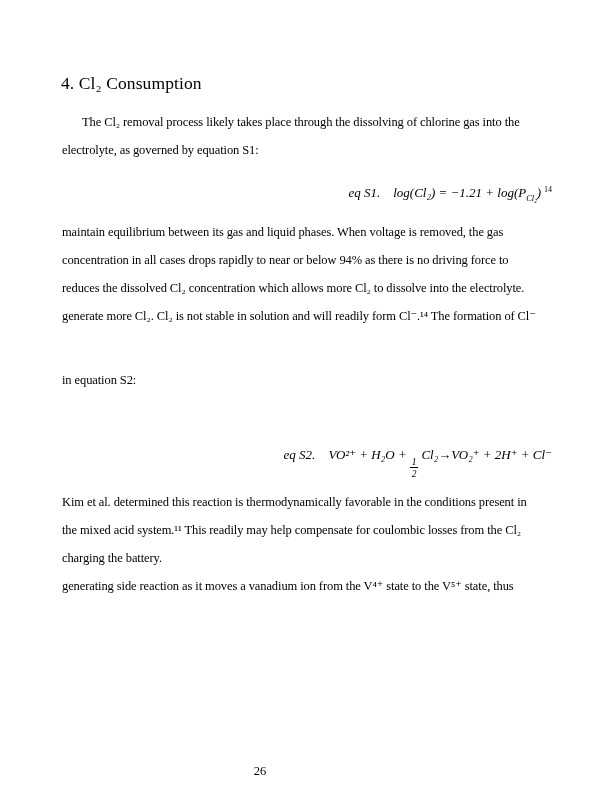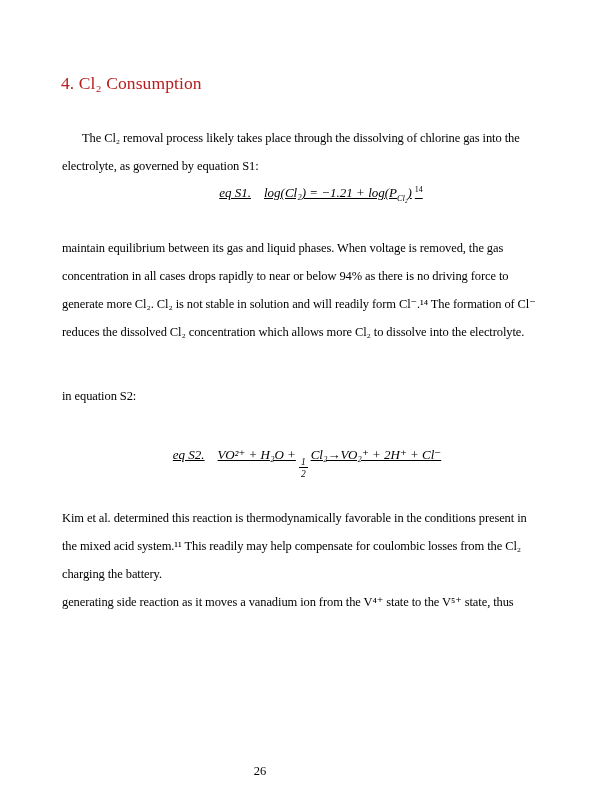--- a/index.html
+++ b/index.html
@@ -14,32 +14,31 @@
   .page {
     position: absolute; inset: 0; background: #ffffff;
   }
   .heading {
     position: absolute; left: 61px; top: 73px;
     font-size: 17.5px; font-weight: 400; line-height: 21px;
     letter-spacing: 0.1px;
   }
   .para {
     position: absolute; left: 62px; width: 496px;
-    font-size: 12.5px; letter-spacing: -0.1px; margin-top: 16px;
+    font-size: 12.5px; letter-spacing: -0.1px;
   }
   .line {
     line-height: 28px; height: 28px; white-space: nowrap;
   }
   .indent { padding-left: 20px; }
   .equation {
     position: absolute; left: 62px; width: 490px;
-    text-align: center; font-style: italic;
+    text-align: right; font-style: italic;
     font-size: 13px; letter-spacing: 0px;
     white-space: nowrap;
-    text-decoration: underline;
   }
   #eq1 { top: 180px; line-height: 20px; padding-left: 28px; }
   #eq2 { top: 446px; line-height: 18px; }
   .eq-label { margin-right: 13px; }
   .eq-ref {
     font-style: normal; font-size: 8px;
     vertical-align: super; margin-left: 3px;
   }
   .nested-sub { font-size: 8.5px; letter-spacing: -0.2px; }
   .frac {
@@ -52,36 +51,36 @@
   .page-number {
     position: absolute; left: 0; top: 764px; width: 520px;
     text-align: center; font-size: 12.5px; line-height: 15px;
   }
 </style>
 </head>
 <body>
 
 <div class="page">
 
-  <h1 class="heading" style="color: #b91c1c;">4. Cl₂ Consumption</h1>
+  <h1 class="heading" style="color: #000000;">4. Cl₂ Consumption</h1>
 
   <div class="para" style="top:108px">
     <div class="line indent">The Cl₂ removal process likely takes place through the dissolving of chlorine gas into the</div>
     <div class="line">electrolyte, as governed by equation S1:</div>
   </div>
 
   <div class="equation" id="eq1">
     <span class="eq-label">eq S1.</span><span class="eq-body"><span>log(Cl₂) = −1.21 + log(P</span><sub class="nested-sub">Cl₂</sub><span>)</span><sup class="eq-ref">14</sup></span>
   </div>
 
   <div class="para" style="top:218px">
     <div class="line">maintain equilibrium between its gas and liquid phases. When voltage is removed, the gas</div>
     <div class="line">concentration in all cases drops rapidly to near or below 94% as there is no driving force to</div>
+    <div class="line">reduces the dissolved Cl₂ concentration which allows more Cl₂ to dissolve into the electrolyte.</div>
     <div class="line">generate more Cl₂. Cl₂ is not stable in solution and will readily form Cl⁻.¹⁴ The formation of Cl⁻</div>
-    <div class="line">reduces the dissolved Cl₂ concentration which allows more Cl₂ to dissolve into the electrolyte.</div>
   </div>
 
   <div class="para" style="top:366px">
     <div class="line">in equation S2:</div>
   </div>
 
   <div class="equation" id="eq2">
     <span class="eq-label">eq S2.</span><span class="eq-body"><span>VO²⁺ + H₂O +</span><span class="frac">
           <span class="num">1</span>
           <span class="den">2</span>

